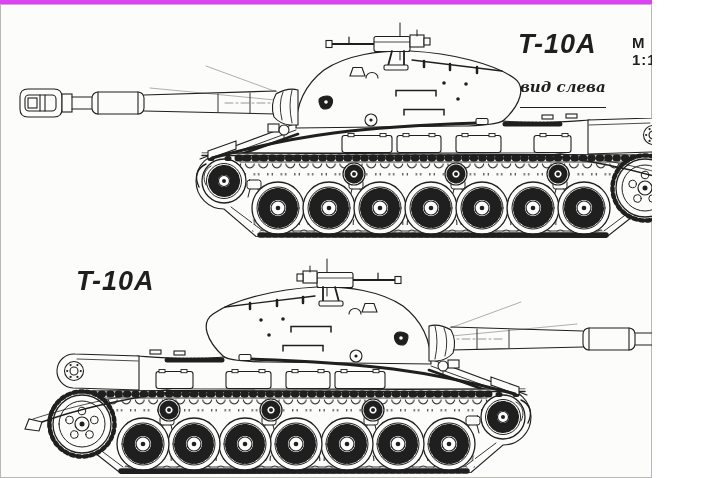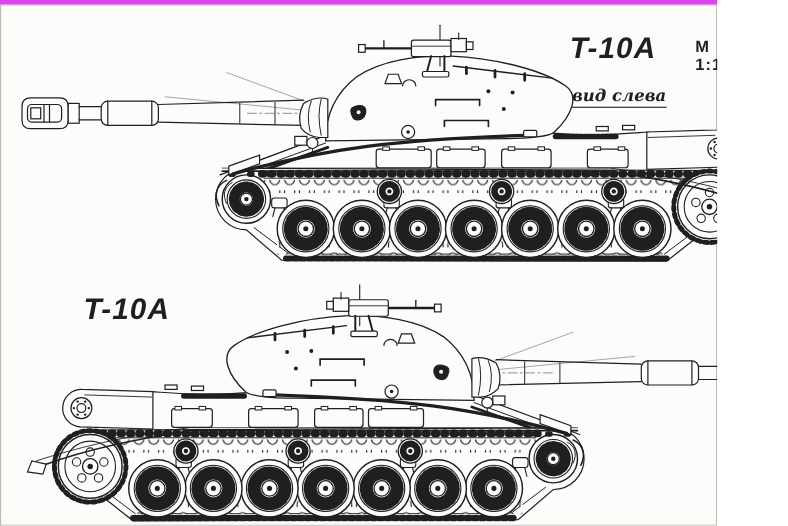--- a/index.html
+++ b/index.html
@@ -21,21 +21,21 @@
     font-style:italic;font-weight:bold;
     font-size:27px;letter-spacing:1px;line-height:1;
   }
   .label .subtitle{
     font-family:"DejaVu Serif", serif;
     font-style:italic;font-weight:bold;
     font-size:15px;line-height:1.15;
     margin-top:3px;margin-left:2px;
     display:inline-block;
     border-bottom:1.4px solid var(--ink,#1f1f1f);
-    padding-bottom:1px;
+    padding-bottom:11px;
   }
   .label-top{left:518px;top:27px;}
   .label-bottom{left:76px;top:264px;}
   .scale-note{
     position:absolute;left:632px;top:30px;
     font-weight:bold;font-size:15px;letter-spacing:1px;
   }
 </style>
 </head>
 <body>

